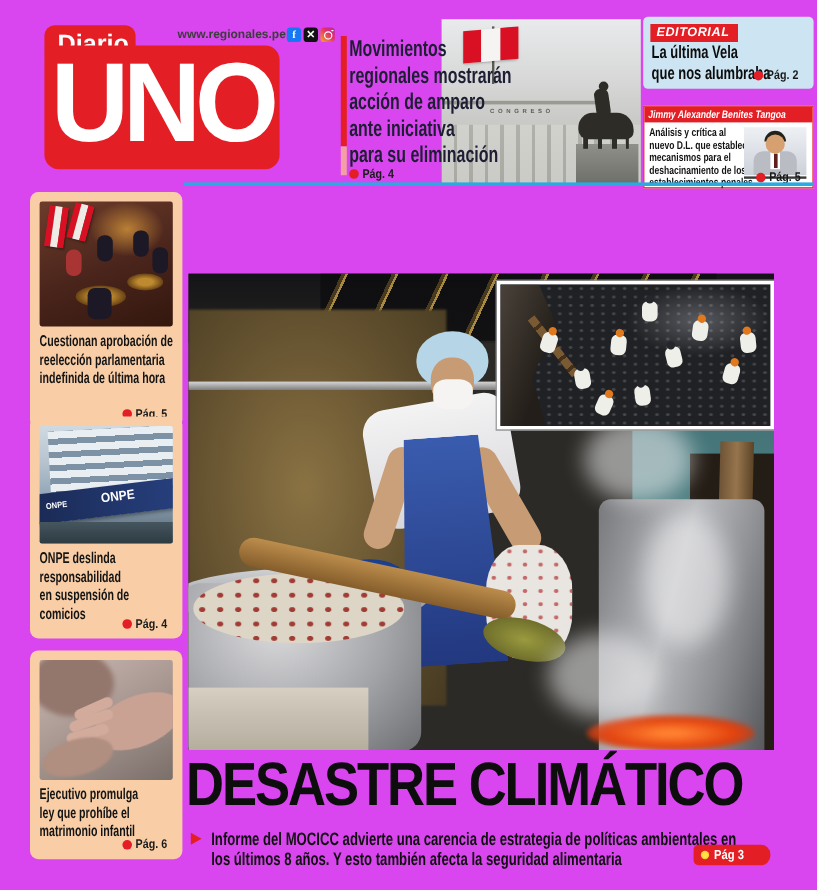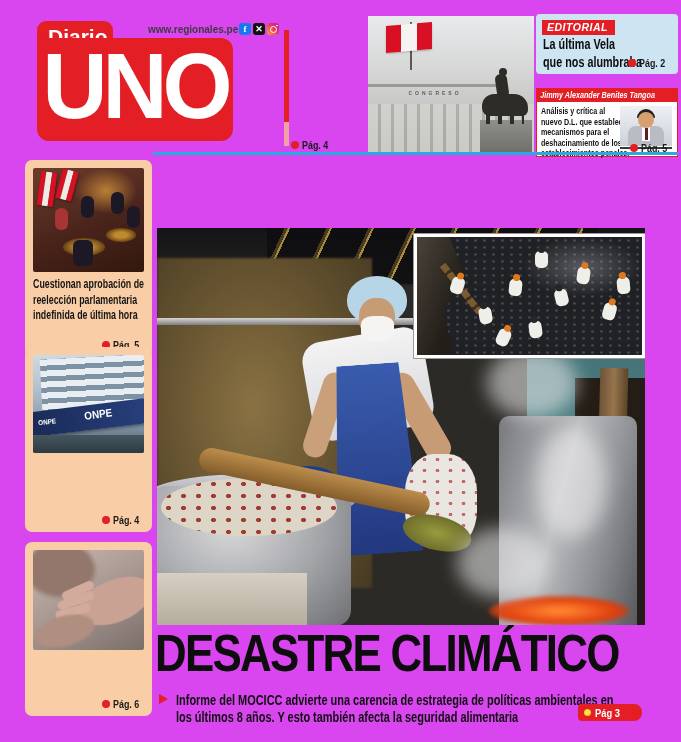--- a/index.html
+++ b/index.html
@@ -220,20 +220,27 @@
         <i class="flag-white"></i>
         <i class="flag-red"></i>
     </div>
     <div class="abs" id="statue-plinth"></div>
     <div class="abs" id="statue-legs"></div>
     <div class="abs" id="statue-horse"></div>
     <div class="abs" id="statue-rider"></div>
     <div class="abs" id="statue-head"></div>
   </div>
 
+  <div class="abs" id="top-headline">
+    <span class="cond">Movimientos</span>
+    <span class="cond">regionales mostrarán</span>
+    <span class="cond">acción de amparo</span>
+    <span class="cond">ante iniciativa</span>
+    <span class="cond">para su eliminación</span>
+  </div>
   <div class="abs pag" id="top-pag">
     <span class="dot"></span>
     <span class="lbl">Pág. 4</span>
   </div>
 
   <div class="abs" id="editorial-box">
     <span id="editorial-label">EDITORIAL</span>
     <span class="cond">La última Vela</span>
     <span class="cond">que nos alumbraba</span>
     <div class="pag" id="editorial-pag">
@@ -303,34 +310,45 @@
 
   <div class="abs card" id="card2">
     <div class="card-photo" id="onpe-photo">
       <span class="onpe-stripes"></span>
       <span class="onpe-band">
         <span class="t1">ONPE</span>
         <span class="t2">ONPE</span>
       </span>
       <span class="onpe-glass"></span>
     </div>
+    <div class="card-head" style="top:110px;">
+      <span class="cond">ONPE deslinda</span>
+      <span class="cond">responsabilidad</span>
+      <span class="cond">en suspensión de</span>
+      <span class="cond">comicios</span>
+    </div>
     <div class="pag card-pag">
       <span class="dot"></span>
       <span class="lbl">Pág. 4</span>
     </div>
   </div>
 
   <div class="abs card" id="card3">
     <div class="card-photo" id="hands-photo">
       <span class="neck"></span>
       <span class="hand1"></span>
       <span class="finger" style="left:28px;top:36px;width:34px;height:9px;transform:rotate(-24deg);"></span>
       <span class="finger" style="left:24px;top:46px;width:38px;height:9px;transform:rotate(-20deg);"></span>
       <span class="finger" style="left:22px;top:57px;width:36px;height:9px;transform:rotate(-16deg);"></span>
       <span class="hand2"></span>
+    </div>
+    <div class="card-head" style="top:112px;">
+      <span class="cond">Ejecutivo promulga</span>
+      <span class="cond">ley que prohíbe el</span>
+      <span class="cond">matrimonio infantil</span>
     </div>
     <div class="pag card-pag">
       <span class="dot"></span>
       <span class="lbl">Pág. 6</span>
     </div>
   </div>
 
   <div class="abs" id="main-photo">
     <div class="roof-dark"></div>
     <div class="roof-streaks"></div>

